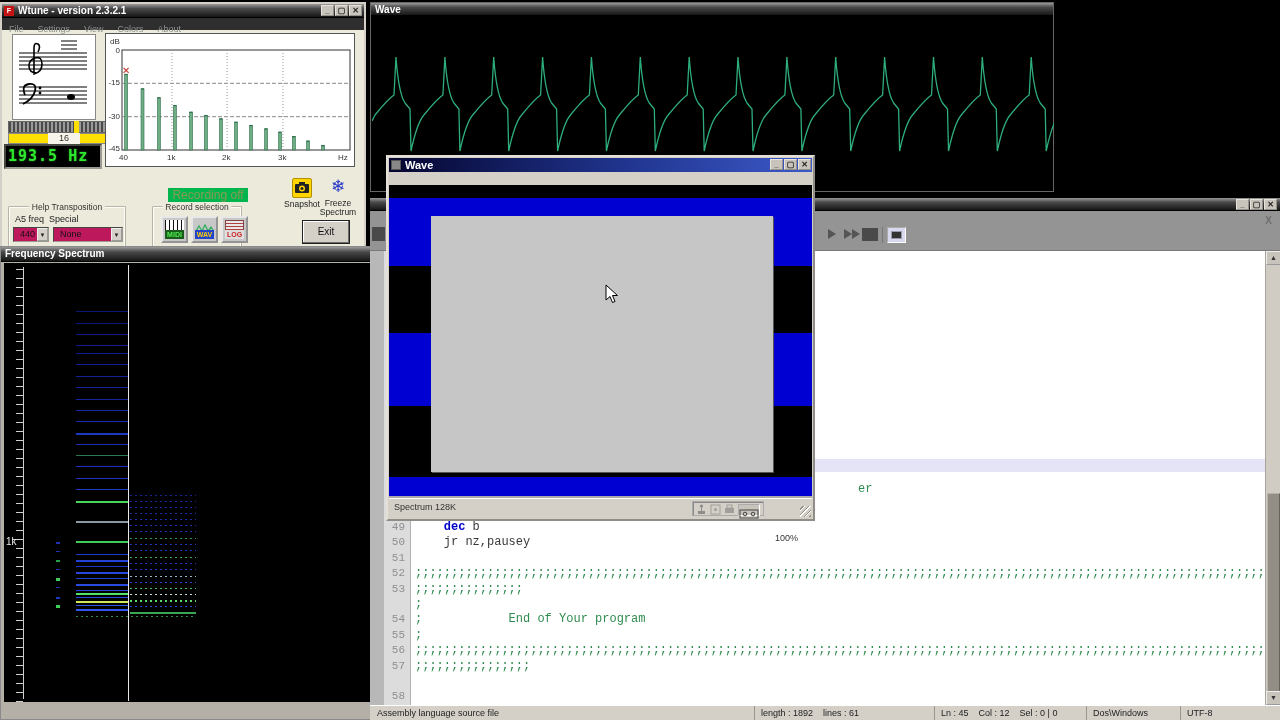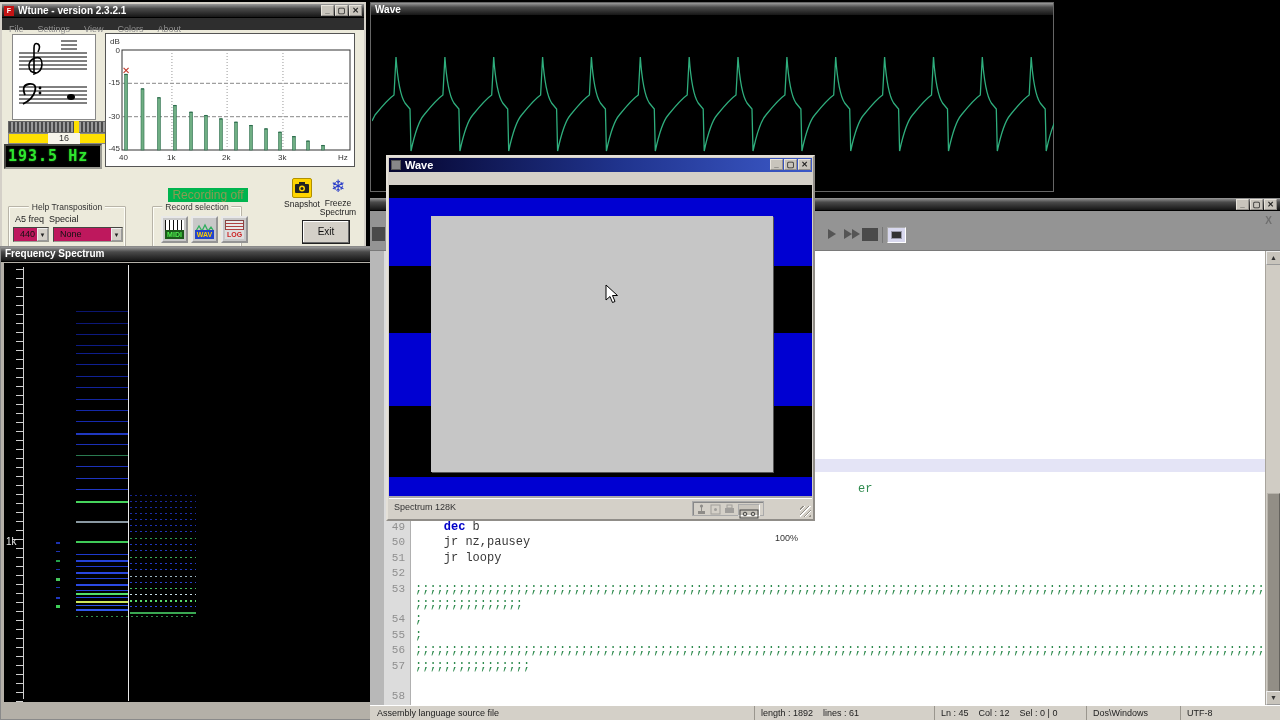--- a/index.html
+++ b/index.html
@@ -436,25 +436,25 @@
             <div class="gnum"></div>
             <div class="gnum">58</div>
           </div>
       </div>
       <div id="code-area">
         <div id="hl-line"></div>
         <span id="code-frag">er</span>
         <div id="code-lines">
             <div class="crow"><span class="sg-p">    </span><span class="sg-k">dec</span><span class="sg-p"> b</span></div>
             <div class="crow"><span class="sg-p">    jr nz,pausey</span></div>
-            <div class="crow"><span class="sg-p">    jr loopy</span></div>
             <div class="crow"></div>
             <div class="crow"><span class="sg-c">;;;;;;;;;;;;;;;;;;;;;;;;;;;;;;;;;;;;;;;;;;;;;;;;;;;;;;;;;;;;;;;;;;;;;;;;;;;;;;;;;;;;;;;;;;;;;;;;;;;;;;;;;;;;;;;;;;;;;;</span></div>
             <div class="crow"><span class="sg-c">;;;;;;;;;;;;;;;</span></div>
             <div class="crow"><span class="sg-c">;</span></div>
+            <div class="crow"><span class="sg-c">;            End of Your program</span></div>
             <div class="crow"><span class="sg-c">;</span></div>
             <div class="crow"><span class="sg-c">;;;;;;;;;;;;;;;;;;;;;;;;;;;;;;;;;;;;;;;;;;;;;;;;;;;;;;;;;;;;;;;;;;;;;;;;;;;;;;;;;;;;;;;;;;;;;;;;;;;;;;;;;;;;;;;;;;;;;;</span></div>
             <div class="crow"><span class="sg-c">;;;;;;;;;;;;;;;;</span></div>
             <div class="crow"></div>
           </div>
       </div>
       <div id="ed-scroll">
         <span class="sbtn" style="top:0;">▲</span>
         <div id="ed-thumb"></div>
         <span class="sbtn" style="bottom:0;">▼</span>

